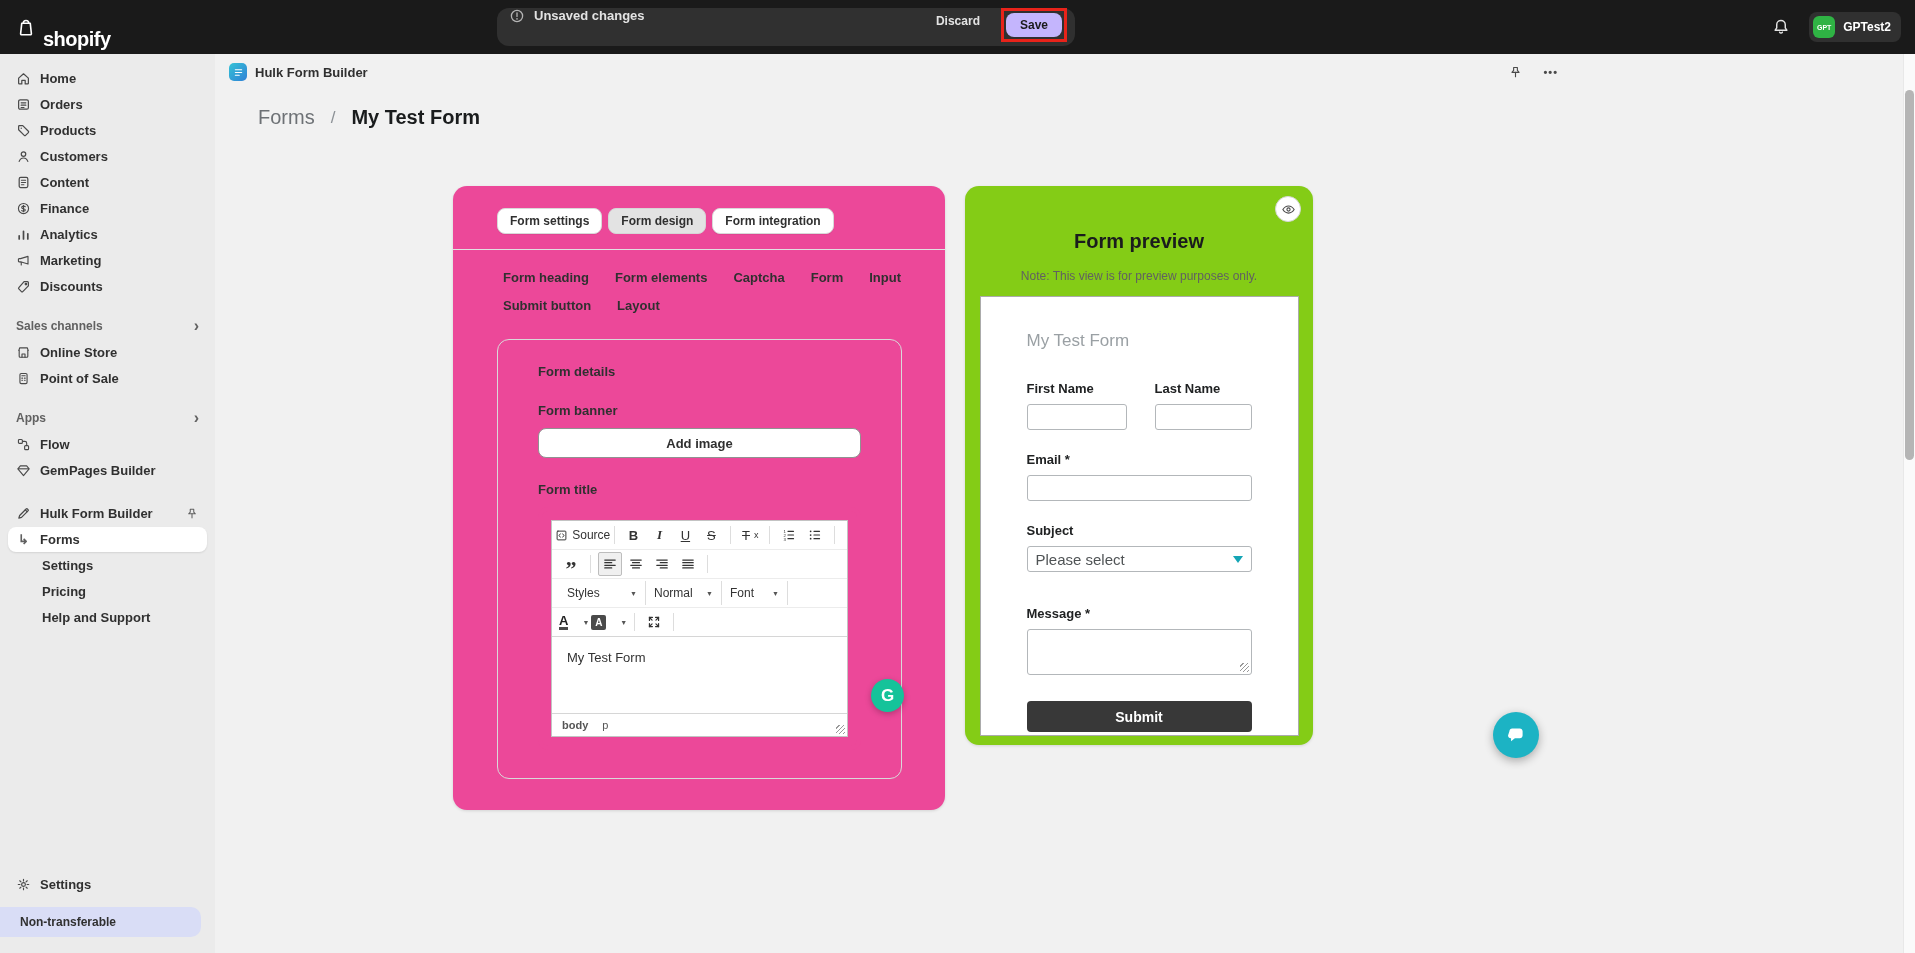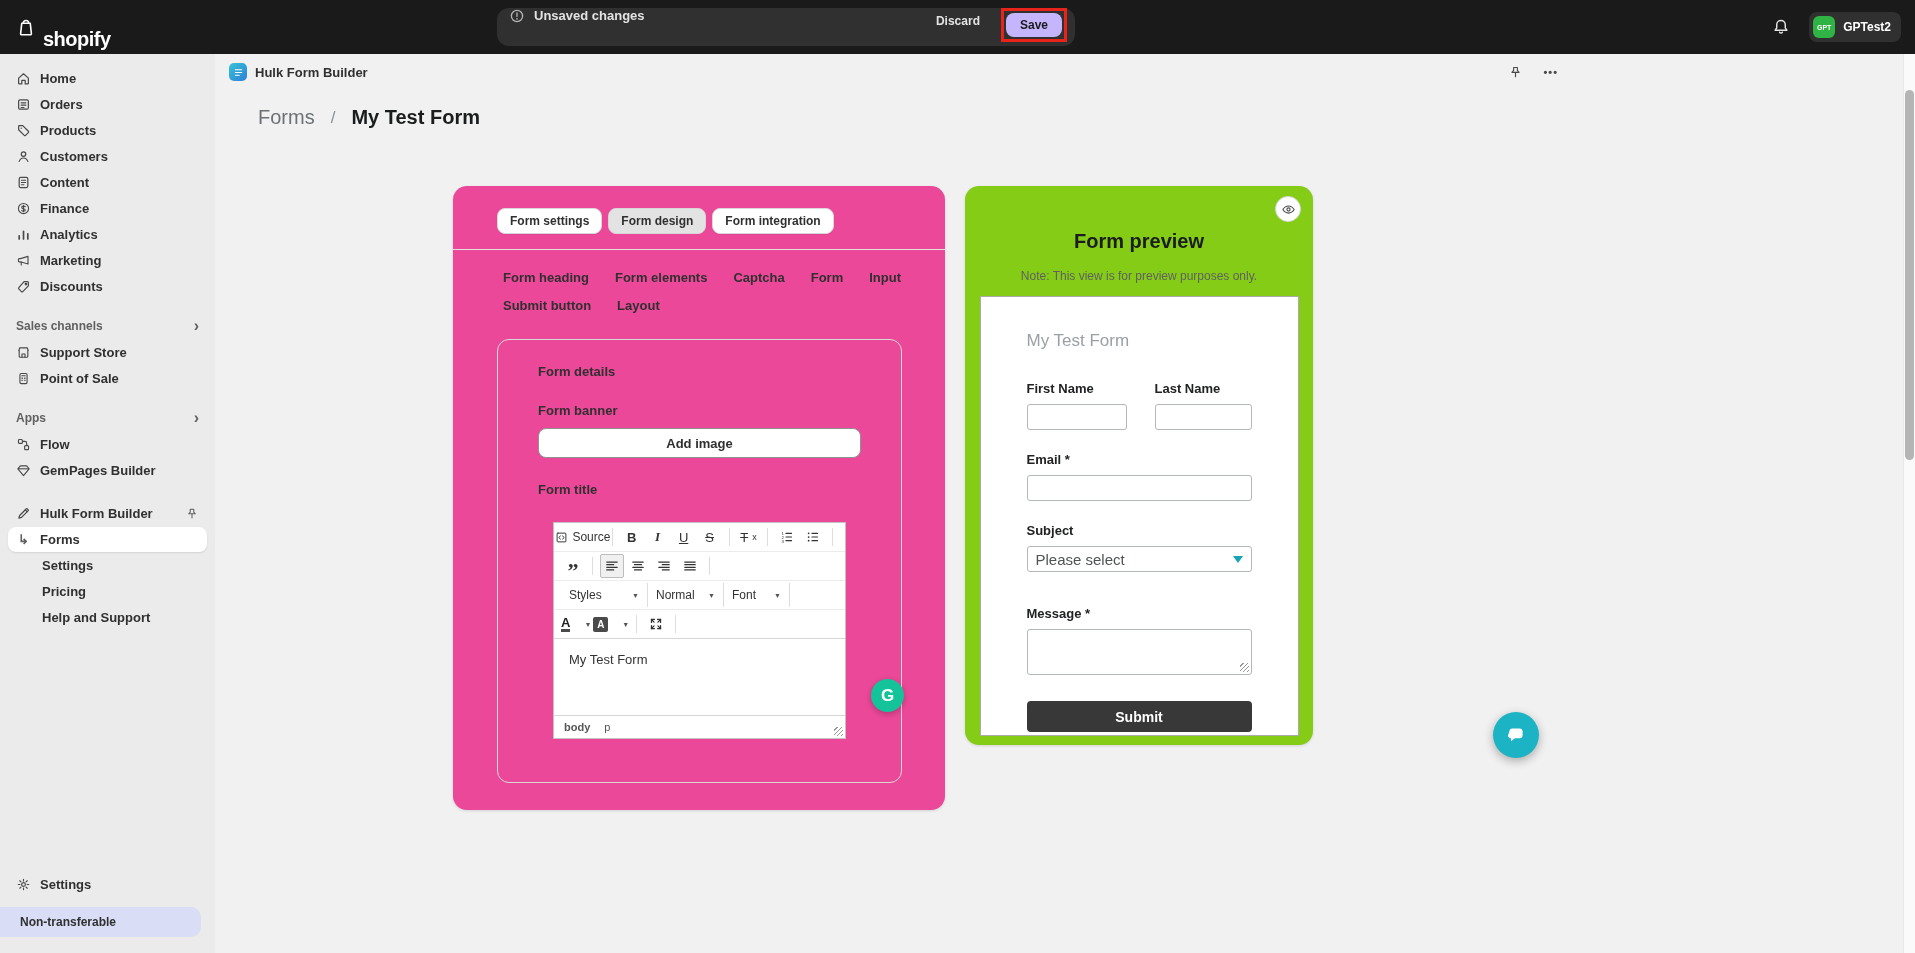--- a/index.html
+++ b/index.html
@@ -54,21 +54,21 @@
   .tabs { display:flex; gap:6px; margin:6px 0 0 28px; }
   .tab { border:1px solid #d9d9d9; background:#ffffff; border-radius:8px; padding:5px 12px; font-size:12px; font-weight:650; color:#303030; box-shadow:0 1px 0 rgba(0,0,0,.05); }
   .tab.active { background:#e3e3e3; border-color:#d6d6d6; box-shadow:none; }
   .card-divider { height:1px; background:#e1e1e1; margin:15px -16px 0; }
   .subtabs { margin:20px 0 0 34px; width:424px; display:flex; flex-wrap:wrap; column-gap:26px; row-gap:13px; }
   .subtab { font-size:13px; font-weight:600; color:#303030; cursor:pointer; }
   .details-card { margin:26px 27px 0 28px; border:1px solid #d9d9d9; border-radius:12px; padding:24px 40px 28px; }
   .details-title { font-size:13px; font-weight:700; color:#303030; }
   .field-label { font-size:13px; font-weight:550; color:#303030; margin-top:24px; }
   .add-image-btn { margin-top:10px; width:100%; height:30px; border:1px solid #919191; border-radius:8px; background:#ffffff; font-size:13px; font-weight:550; color:#303030; }
-  .rte-wrap { margin-top:10px; border:6px solid #ec4899; border-radius:10px; padding:9px; }
+  .rte-wrap { margin-top:10px; border:4px solid #ec4899; border-radius:10px; padding:9px; }
   .rte { border:1px solid #c3c3c3; background:#ffffff; }
   .rte-row { display:flex; align-items:center; padding:2px 6px; border-bottom:1px solid #ececec; min-height:28px; }
   .rte-row.last-tools { border-bottom:1px solid #d6d6d6; }
   .rte-btn { min-width:24px; height:24px; border:none; background:transparent; display:flex; align-items:center; justify-content:center; font-size:13px; color:#333333; margin:0 1px; border-radius:2px; gap:4px; }
   .rte-btn.active { border:1px solid #bdbdbd; background:#f0f0f0; }
   .rte-sep { width:1px; height:18px; background:#dddddd; margin:0 6px; }
   .g-bold { font-weight:700; }
   .g-italic { font-style:italic; font-family:"Liberation Serif", serif; font-weight:600; }
   .g-under { text-decoration:underline; }
   .g-strike { text-decoration:line-through; }
@@ -240,21 +240,21 @@
       <span class="chev">›</span>
     </div>
     <div class="nav-item">
       <span class="ic">
           <svg width="15" height="15" viewBox="0 0 16 16" fill="none" stroke="#4a4a4a" stroke-width="1.2" stroke-linecap="round" stroke-linejoin="round">
             <path d="M3 5.8 4 3h8l1 2.8"></path>
             <path d="M3.4 5.8V12a1 1 0 0 0 1 1h7.2a1 1 0 0 0 1-1V5.8"></path>
             <path d="M6.4 13V9.6h3.2V13"></path>
           </svg>
         </span>
-      <span>Support Store</span>
+      <span>Online Store</span>
     </div>
     <div class="nav-item">
       <span class="ic">
           <svg width="15" height="15" viewBox="0 0 16 16" fill="none" stroke="#4a4a4a" stroke-width="1.2" stroke-linecap="round">
             <rect x="4.2" y="2.6" width="7.6" height="10.8" rx="1.4"></rect>
             <path d="M6.2 5h3.6M6.2 7.6h.8M9 7.6h.8M6.2 9.8h.8M9 9.8h.8"></path>
           </svg>
         </span>
       <span>Point of Sale</span>
     </div>

